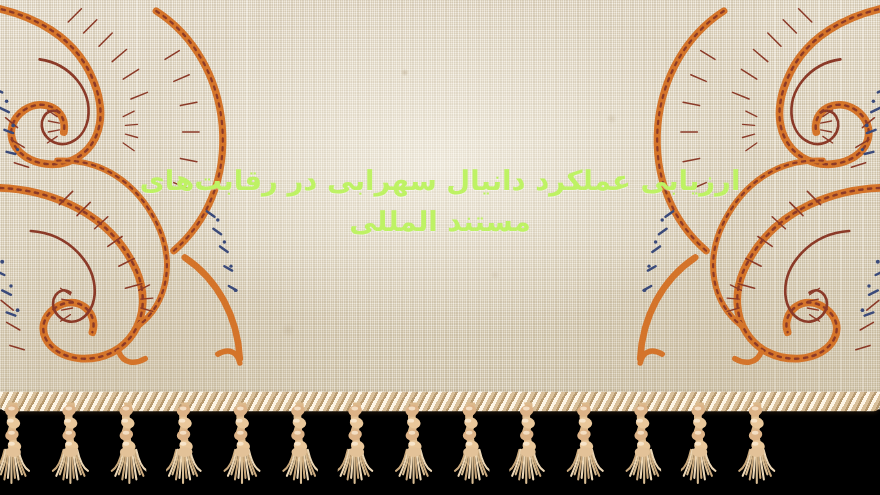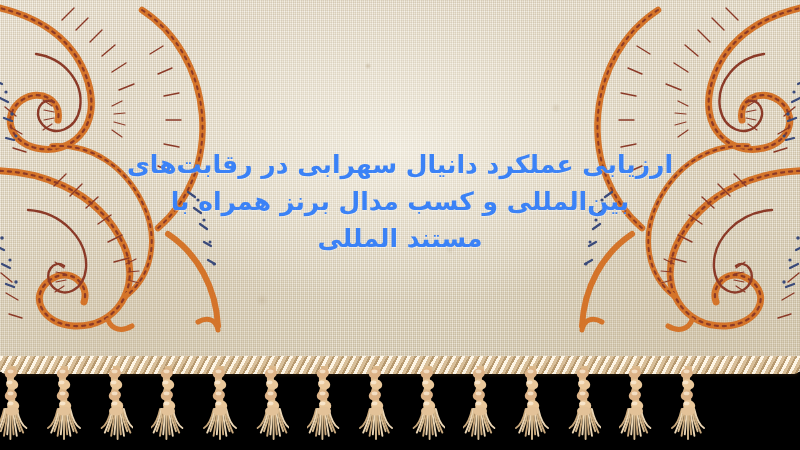--- a/index.html
+++ b/index.html
@@ -45,21 +45,21 @@
   .title-block{
     position:absolute; left:0; right:0; top:146px;
     text-align:center;
     direction:rtl;
   }
   .title-line{
     display:block;
     font-size:25px;
     line-height:37px;
     font-weight:bold;
-    color:#3b82f6;
+    color:#bef264;
     letter-spacing:.2px;
     white-space:nowrap;
     text-shadow:0 1px 0 rgba(255,255,255,.35);
   }
 
   
   .cord{
     position:absolute; left:0; top:356px; width:800px; height:18px;
     background:
       repeating-linear-gradient(118deg,
@@ -200,21 +200,20 @@
         <circle cx="218" cy="246" r="1.5"></circle>
           <circle cx="222" cy="268" r="1.5"></circle>
       </g>
       <path d="M 206 326 c 10 -6 18 -2 20 8" stroke="#d4742a" stroke-width="5"></path>
       <path d="M 140 330 c -10 6 -20 4 -24 -6" stroke="#d4742a" stroke-width="5"></path>
     </g>
   </svg>
 
   <div class="title-block">
     <span class="title-line">ارزیابی عملکرد دانیال سهرابی در رقابت‌های</span>
-    <span class="title-line">بین‌المللی و کسب مدال برنز همراه با</span>
     <span class="title-line">مستند المللی</span>
   </div>
 
   <div class="cord"></div>
 
   <div class="fringe">
       <div class="tassel" style="left: -5px;"><svg viewBox="0 0 34 80" width="34" height="80">
           <path d="M17 0 C 20 6 13 10 16 16 C 20 22 12 26 16 32 C 19 37 14 40 17 44" stroke="#dcb98c" stroke-width="7" fill="none" stroke-linecap="round"></path>
           <ellipse cx="15.8" cy="7" rx="6.2" ry="5" fill="#dcb286" transform="rotate(-18 17 7)"></ellipse>
           <ellipse cx="15.5" cy="5.4" rx="3" ry="1.8" fill="rgba(255,244,226,.65)"></ellipse>

